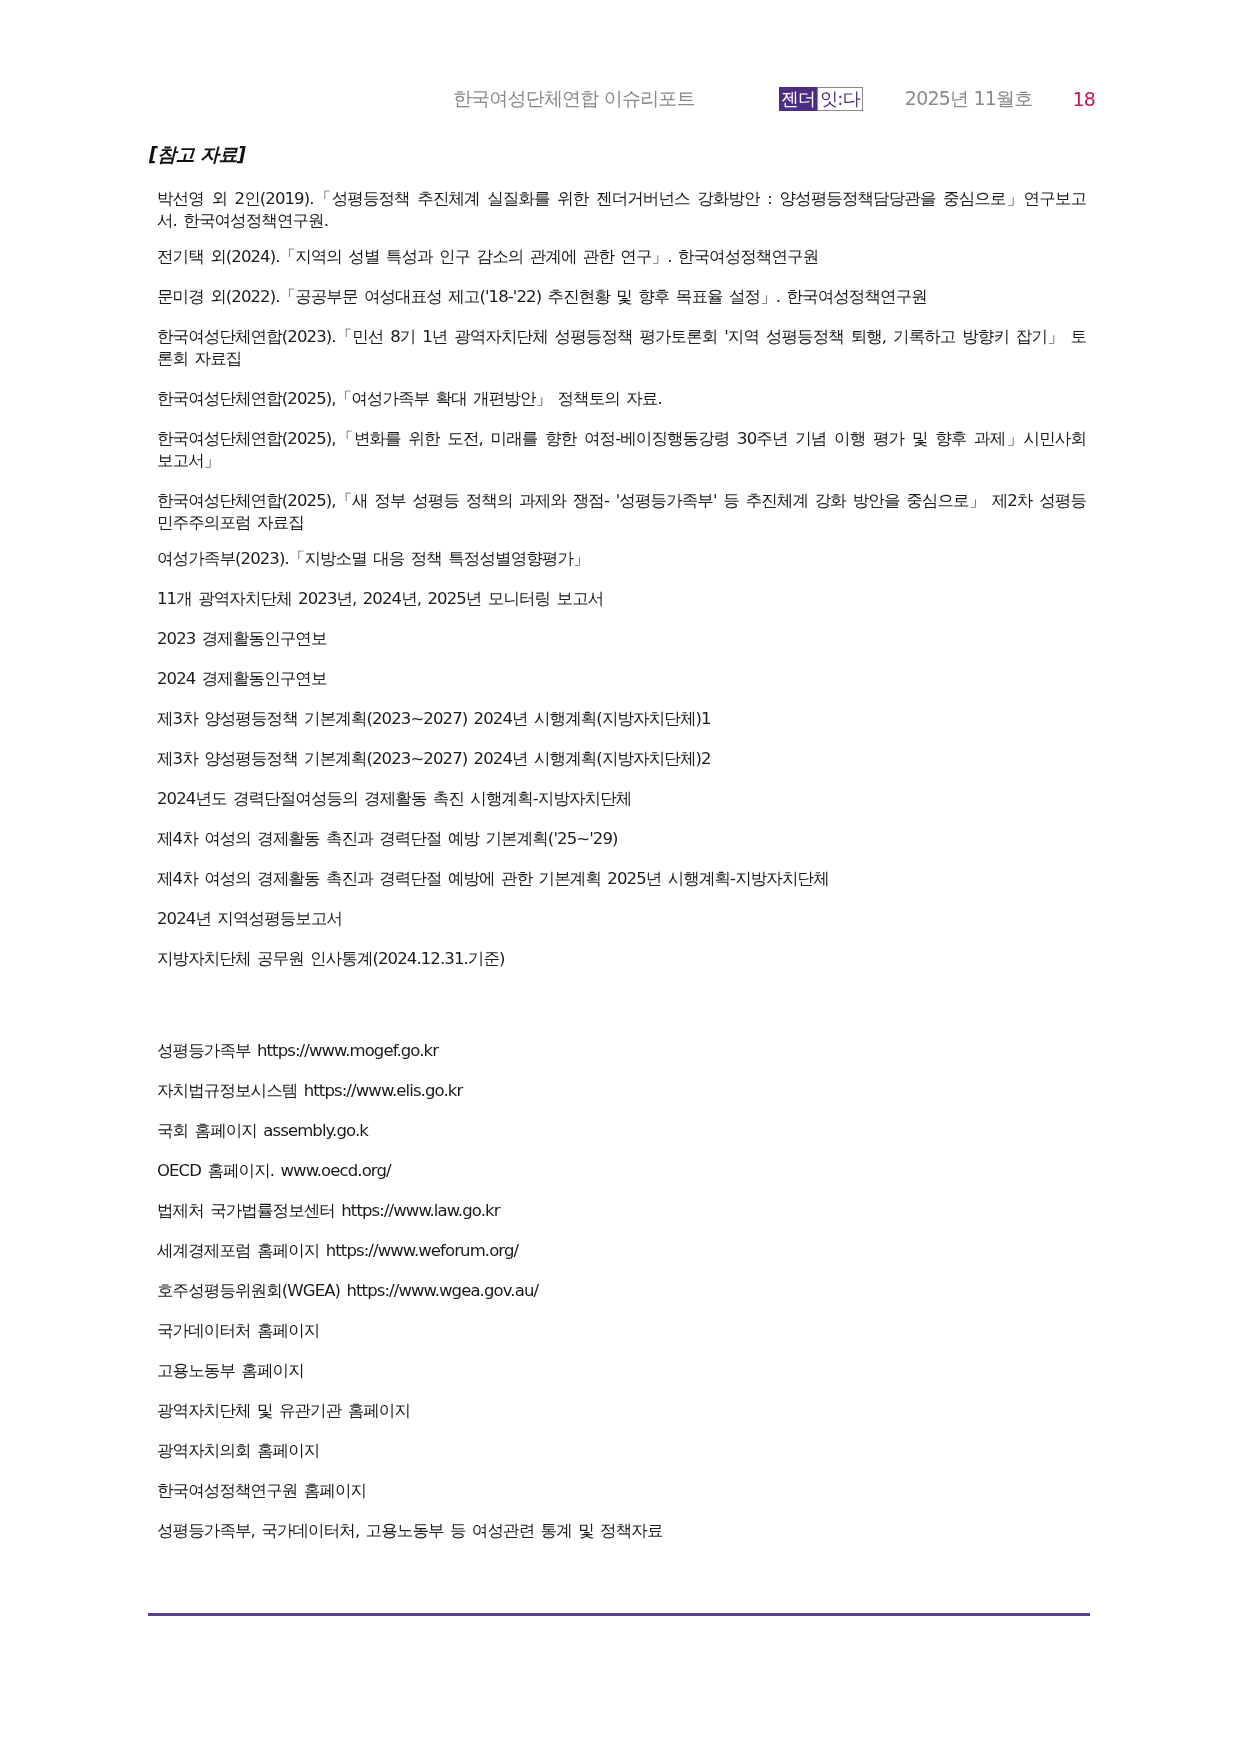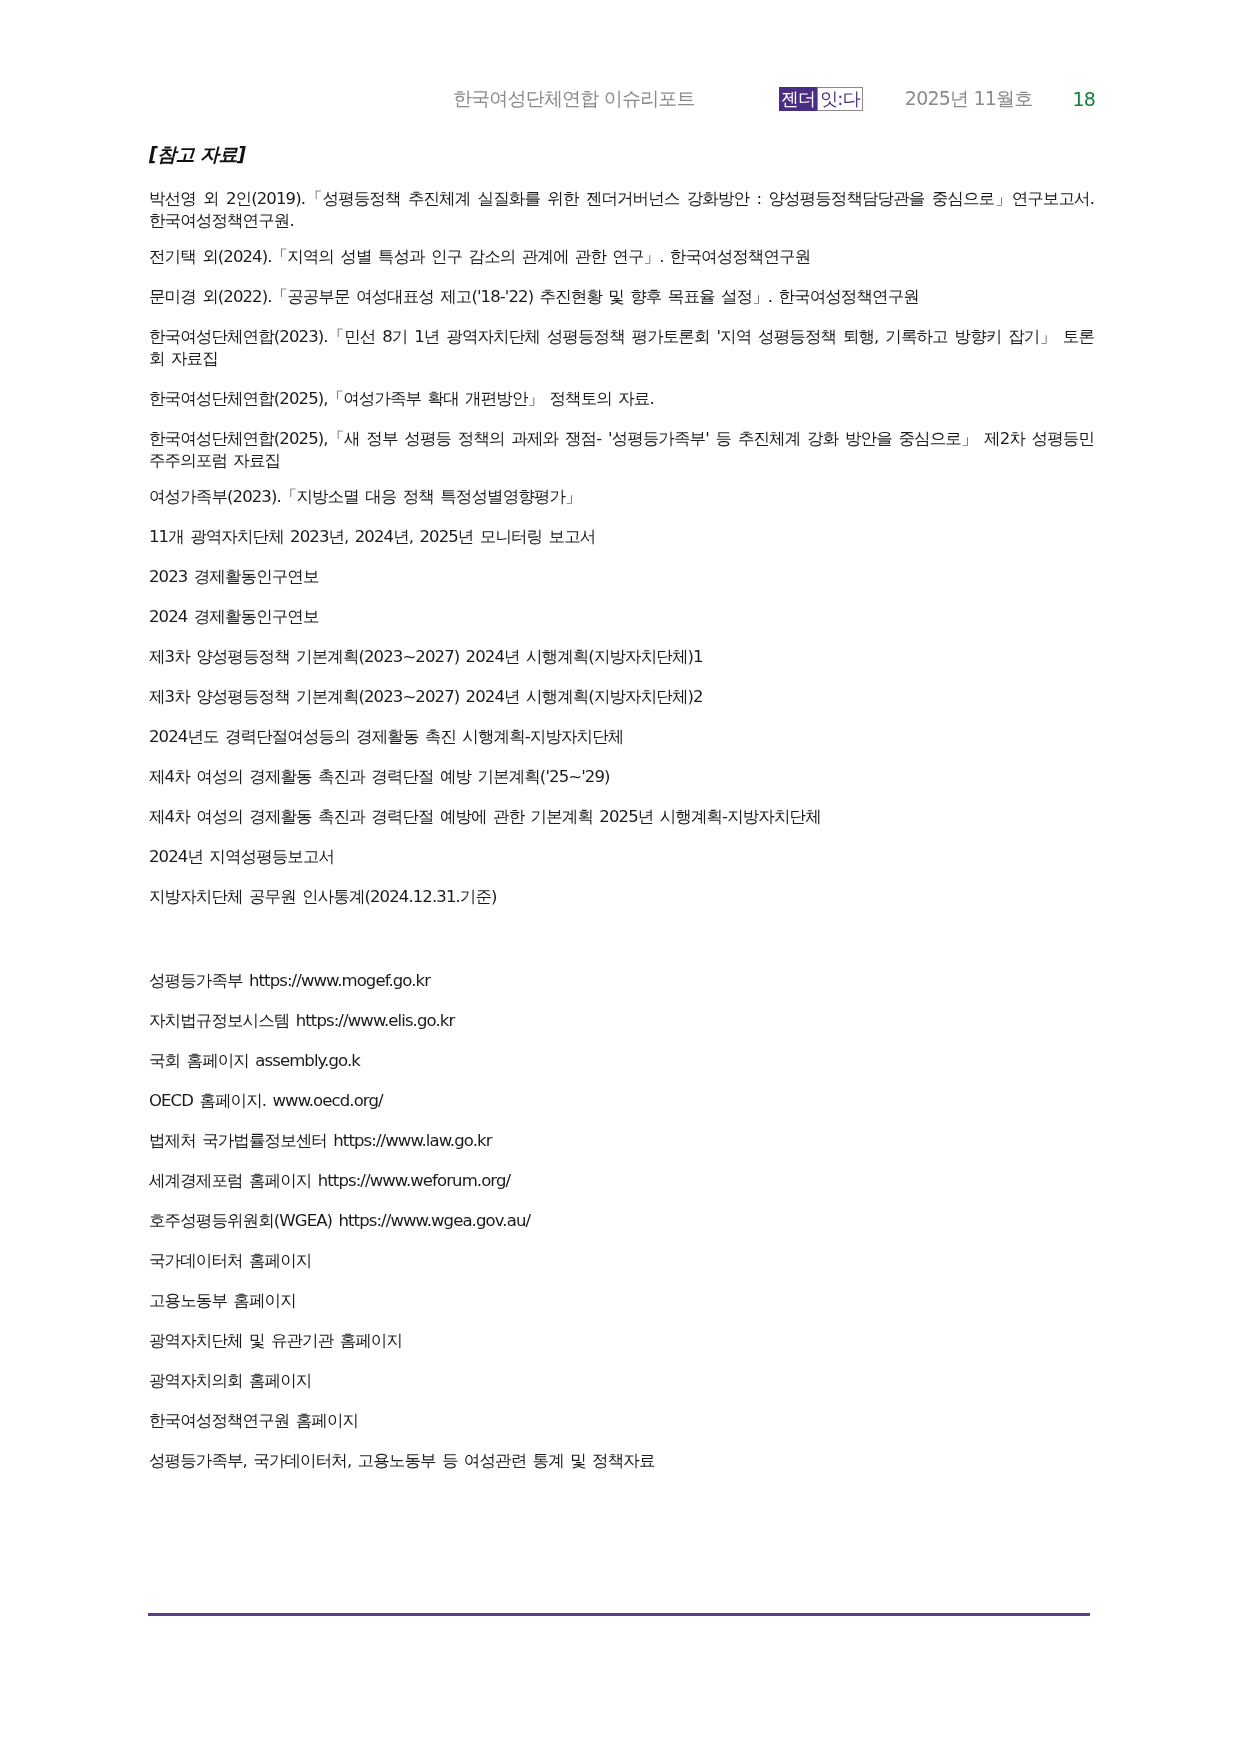--- a/index.html
+++ b/index.html
@@ -43,40 +43,40 @@
       padding: 0 2px;
     }
     .badge .b-light {
       border: 1px solid #8a8a8a;
       color: #4b2d83;
       padding: 0 2px;
       line-height: 22px;
     }
     .header .issue { margin-right: 8px; }
     .header .page-num {
-      color: #15803d;
+      color: #be185d;
       font-weight: normal;
     }
     .content {
       position: absolute;
       left: 149px;
       top: 142px;
       width: 945px;
     }
     .section-title {
       font-size: 19px;
       font-weight: bold;
       color: #111;
       letter-spacing: -0.5px;
       margin: 0 0 20px 0;
       font-style: italic;
     }
     .ref-list, .site-list {
       list-style: none;
-      margin: 0;
+      margin: 8px;
       padding: 0;
     }
     .ref-item {
       font-size: 16.5px;
       line-height: 22px;
       letter-spacing: -0.9px;
       word-spacing: 2px;
       margin-bottom: 18px;
       text-align: justify;
       color: #1a1a1a;
@@ -107,20 +107,21 @@
 
 <div class="content">
   <h2 class="section-title">[참고 자료]</h2>
 
   <ul class="ref-list">
     <li class="ref-item tight">박선영 외 2인(2019).「성평등정책 추진체계 실질화를 위한 젠더거버넌스 강화방안 : 양성평등정책담당관을 중심으로」연구보고서. 한국여성정책연구원.</li>
     <li class="ref-item">전기택 외(2024).「지역의 성별 특성과 인구 감소의 관계에 관한 연구」. 한국여성정책연구원</li>
     <li class="ref-item">문미경 외(2022).「공공부문 여성대표성 제고('18-'22) 추진현황 및 향후 목표율 설정」. 한국여성정책연구원</li>
     <li class="ref-item">한국여성단체연합(2023).「민선 8기 1년 광역자치단체 성평등정책 평가토론회 '지역 성평등정책 퇴행, 기록하고 방향키 잡기」 토론회 자료집</li>
     <li class="ref-item">한국여성단체연합(2025),「여성가족부 확대 개편방안」 정책토의 자료.</li>
+    <li class="ref-item">한국여성단체연합(2025),「변화를 위한 도전, 미래를 향한 여정-베이징행동강령 30주년 기념 이행 평가 및 향후 과제」시민사회 보고서」</li>
     <li class="ref-item tight">한국여성단체연합(2025),「새 정부 성평등 정책의 과제와 쟁점- '성평등가족부' 등 추진체계 강화 방안을 중심으로」 제2차 성평등민주주의포럼 자료집</li>
     <li class="ref-item">여성가족부(2023).「지방소멸 대응 정책 특정성별영향평가」</li>
     <li class="ref-item">11개 광역자치단체 2023년, 2024년, 2025년 모니터링 보고서</li>
     <li class="ref-item">2023 경제활동인구연보</li>
     <li class="ref-item">2024 경제활동인구연보</li>
     <li class="ref-item">제3차 양성평등정책 기본계획(2023~2027) 2024년 시행계획(지방자치단체)1</li>
     <li class="ref-item">제3차 양성평등정책 기본계획(2023~2027) 2024년 시행계획(지방자치단체)2</li>
     <li class="ref-item">2024년도 경력단절여성등의 경제활동 촉진 시행계획-지방자치단체</li>
     <li class="ref-item">제4차 여성의 경제활동 촉진과 경력단절 예방 기본계획('25~'29)</li>
     <li class="ref-item">제4차 여성의 경제활동 촉진과 경력단절 예방에 관한 기본계획 2025년 시행계획-지방자치단체</li>

